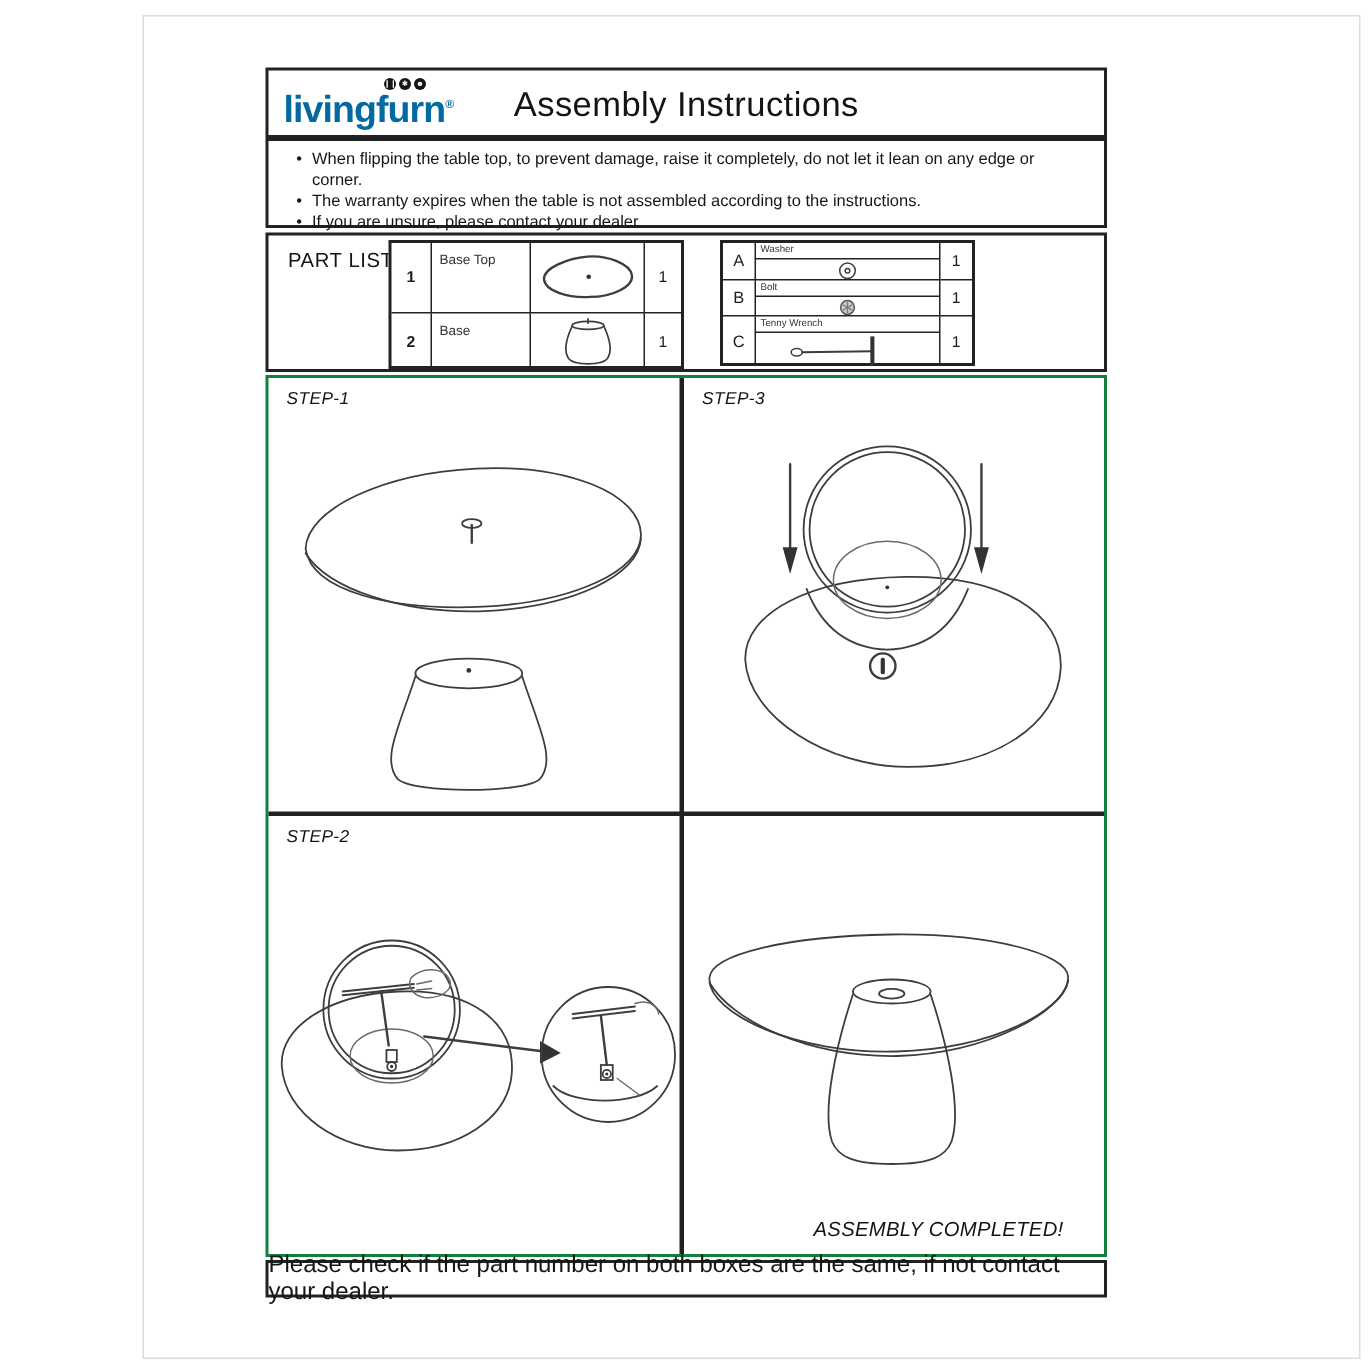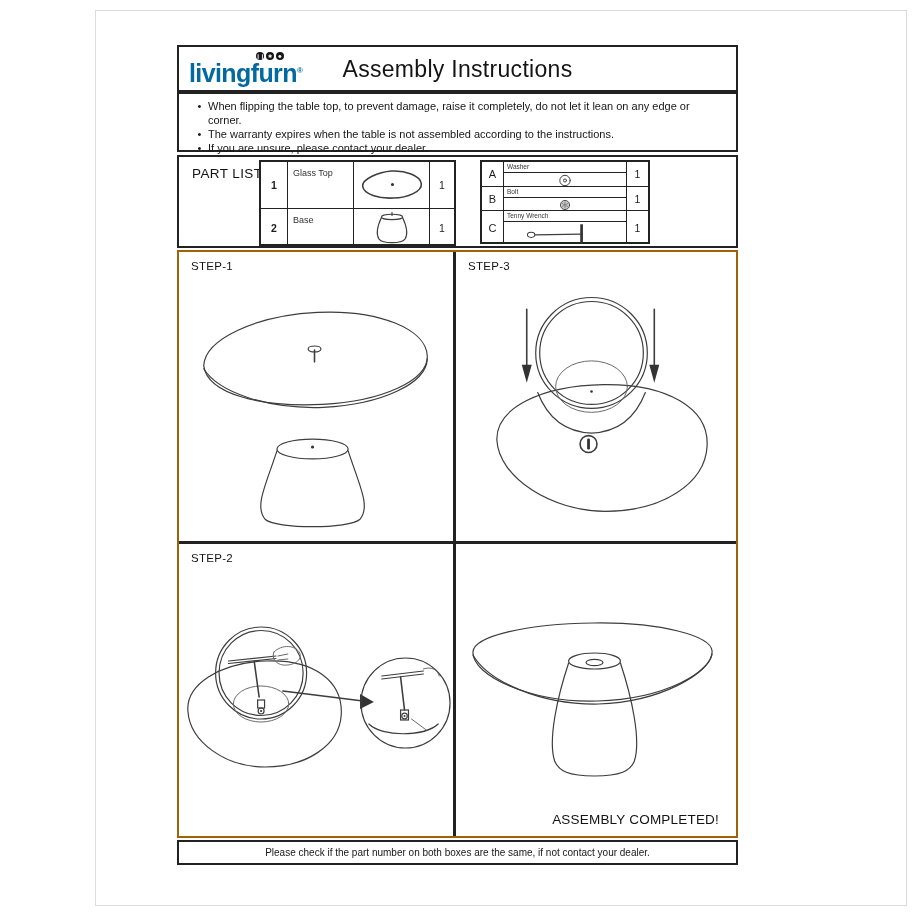--- a/index.html
+++ b/index.html
@@ -46,24 +46,24 @@
   .hw-icon{display:flex;align-items:center;justify-content:center;height:calc(100% - 10px);}
 
   
   #step-grid{left:0;top:205px;width:561px;height:588px;border:2px solid #222;
     display:grid;grid-template-columns:277px 1fr;grid-template-rows:292px 1fr;box-sizing:border-box;background:#fff;}
   .step-cell{position:relative;box-sizing:border-box;}
   .gR{border-right:3px solid #222;}
   .gB{border-bottom:3px solid #222;}
   .step-label{position:absolute;left:12px;top:8px;font-size:11.5px;letter-spacing:.3px;color:#141414;}
   .fillsvg{position:absolute;inset:0;width:100%;height:100%;}
-  .completed{position:absolute;right:17px;bottom:9px;font-size:13.5px;letter-spacing:.2px;color:#141414;}
-
-  
-  #footer-box{left:0;top:795px;width:561px;height:25px;display:flex;align-items:center;justify-content:center;font-size:10px;color:#161616;}
+  .completed{position:absolute;right:27px;bottom:9px;font-size:13.5px;letter-spacing:.2px;color:#141414;}
+
+  
+  #footer-box{left:0;top:795px;width:561px;height:25px;display:flex;align-items:center;justify-content:center;font-size:16px;color:#161616;}
 
   
   .ln{stroke:#3d3d3d;fill:none;stroke-width:1.2;stroke-linecap:round;}
   .ln-th{stroke:#3d3d3d;fill:none;stroke-width:1.6;stroke-linecap:round;}
   .ln-lt{stroke:#6a6a6a;fill:none;stroke-width:1;stroke-linecap:round;}
   .dot{fill:#333;stroke:none;}
   .solid{fill:#333;stroke:none;}
 </style>
 </head>
 <body>
@@ -97,21 +97,21 @@
       <span class="note-bullet">•</span>
       <span class="note-text">If you are unsure, please contact your dealer.</span>
     </div>
   </div>
 
   <div class="box" id="partlist-box">
     <div class="partlist-label">PART LIST</div>
 
     <div class="parts-table">
       <div class="cell bR bB num-cell">1</div>
-      <div class="cell bR bB name-cell">Glass Top</div>
+      <div class="cell bR bB name-cell">Base Top</div>
       <div class="cell bR bB draw-cell">
         <svg width="74" height="44" viewBox="0 0 77 45">
           <path class="ln-th" d="M 8,24 C 7,16 25,9 38,8 C 52,7 68,13 69,21 C 70,29 55,36 40,36 C 25,37 9,32 8,24 Z"></path>
           <circle class="dot" cx="39" cy="22" r="1.6"></circle>
         </svg>
       </div>
       <div class="cell bB qty-cell">1</div>
 
       <div class="cell bR num-cell">2</div>
       <div class="cell bR name-cell">Base</div>
@@ -160,21 +160,21 @@
             <ellipse class="ln" cx="20" cy="14" rx="4.4" ry="3"></ellipse>
             <line class="ln-th" x1="24.5" y1="14" x2="79" y2="13.2"></line>
             <rect class="solid" x="78" y="1.5" width="3.2" height="23"></rect>
           </svg>
         </div>
       </div>
       <div class="cell qty-cell">1</div>
     </div>
   </div>
 
-  <div id="step-grid" class="box" style="border:2px solid #a16207;">
+  <div id="step-grid" class="box" style="border:2px solid #15803d;font-style:italic;">
 
     <div class="step-cell gR gB">
       <svg class="fillsvg" viewBox="0 0 277 292" preserveAspectRatio="none">
 
         <path class="ln" d="M 25,115 C 26,88 78,64 140,61 C 202,58 250,78 251,105 C 252,130 205,151 145,154 C 84,157 29,144 25,115 Z"></path>
         <path class="ln" d="M 25,118 C 40,142 90,159 146,157 C 205,154 250,133 251,108"></path>
 
         <line class="ln-th" x1="137" y1="99" x2="137" y2="111"></line>
         <ellipse class="ln" cx="137" cy="98" rx="6.5" ry="3" fill="#fff"></ellipse>
 

